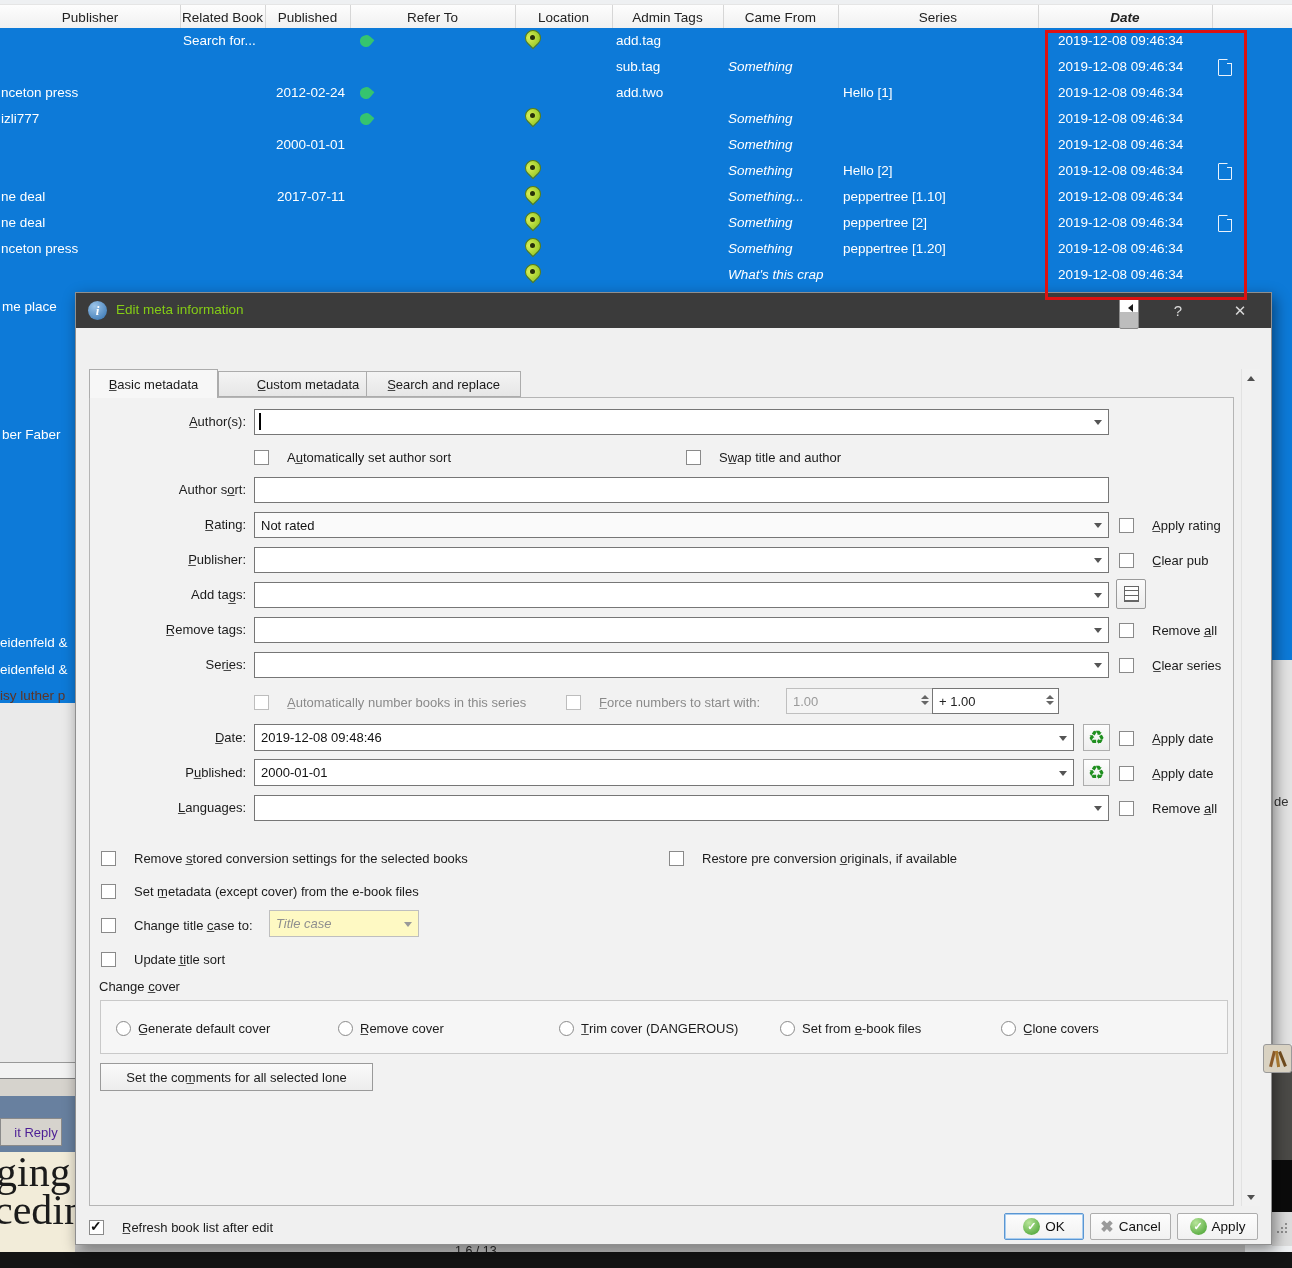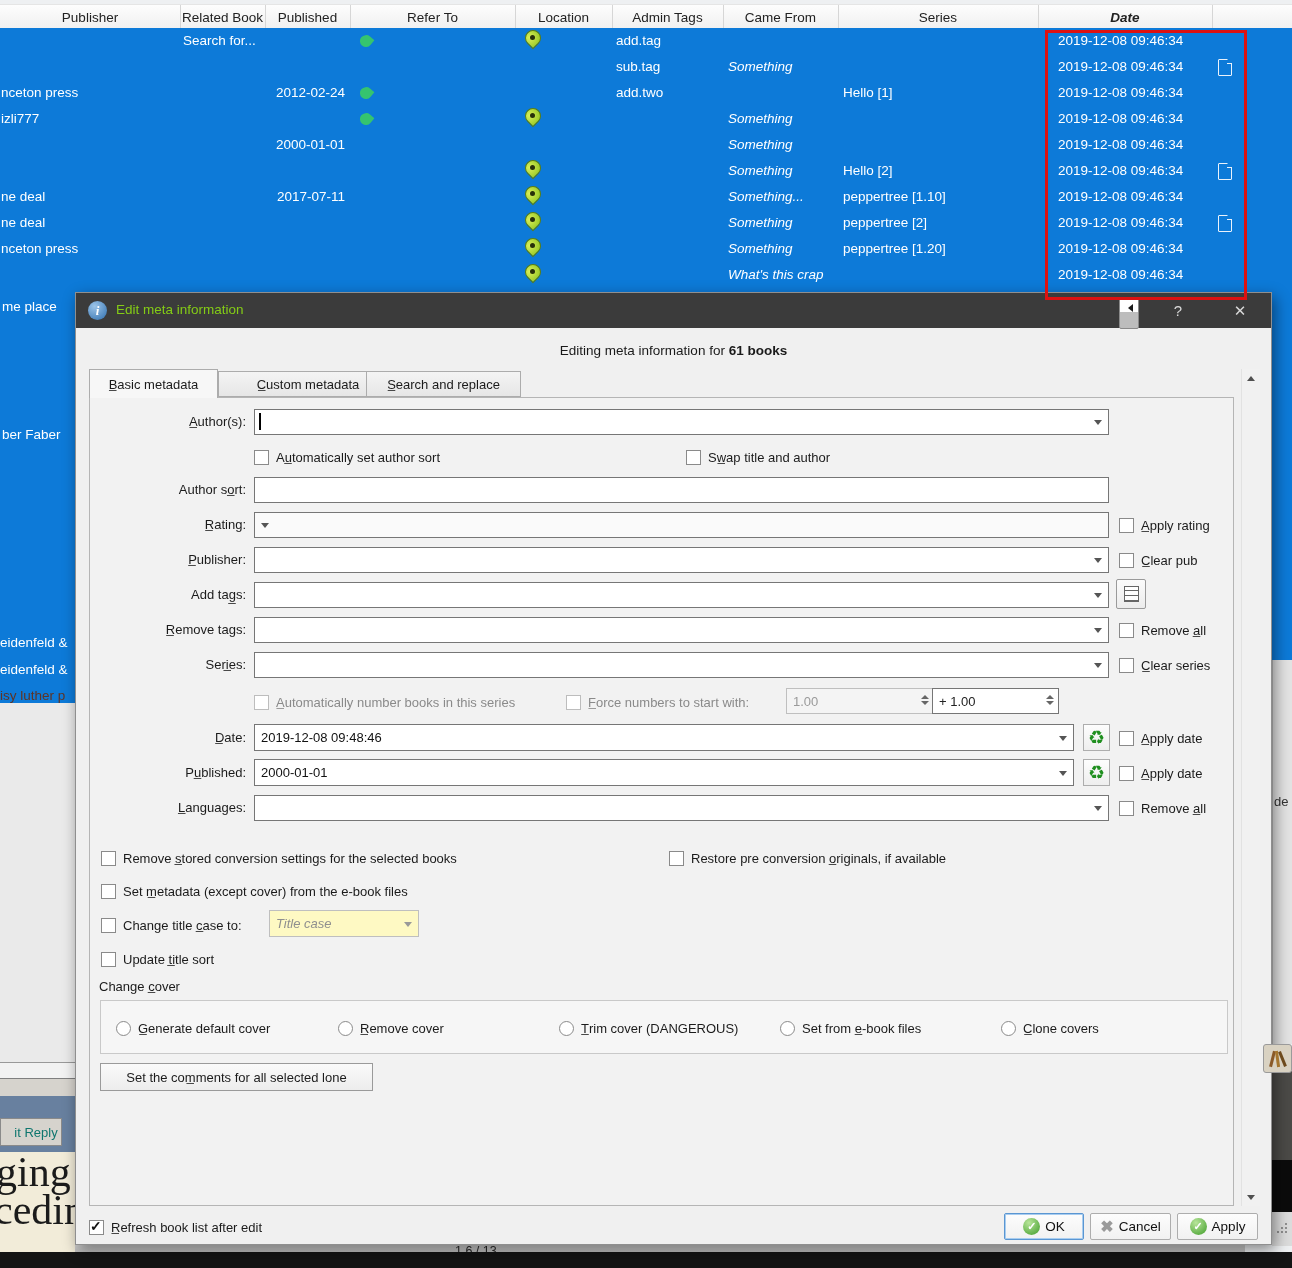--- a/index.html
+++ b/index.html
@@ -73,21 +73,21 @@
   .lineedit{position:absolute;background:#fff;border:1px solid #767676;box-sizing:border-box;}
   .spin{position:absolute;border:1px solid #767676;background:#fff;box-sizing:border-box;display:flex;align-items:center;}
   .spin.dis{background:#f4f4f4;border-color:#bfbfbf;}
   .spin .val{flex:1;padding-left:6px;font-size:13px;color:#222;}
   .spin.dis .val{color:#9a9a9a;}
   .spin .btns{width:16px;align-self:stretch;display:flex;flex-direction:column;align-items:center;justify-content:center;gap:2px;}
   .spin .btns i{width:0;height:0;border:4px solid transparent;}
   .spin .btns .up{border-bottom:4px solid #666;margin-top:-2px;}
   .spin .btns .dn{border-top:4px solid #666;}
 
-  .cb{position:absolute;display:flex;align-items:center;gap:7px;height:16px;font-size:13px;color:#1b1b1b;white-space:nowrap;}
+  .cb{position:absolute;display:flex;align-items:center;gap:18px;height:16px;font-size:13px;color:#1b1b1b;white-space:nowrap;}
   .cb .box{width:13px;height:13px;border:1px solid #8a8a8a;background:#fff;flex:0 0 auto;position:relative;}
   .cb .box.checked::after{content:"\2713";position:absolute;left:0px;top:-3px;font-size:14px;font-weight:bold;color:#111;}
   .radio{position:absolute;display:flex;align-items:center;gap:7px;height:16px;font-size:13px;color:#1b1b1b;white-space:nowrap;}
   .radio .dot{width:13px;height:13px;border:1px solid #8a8a8a;border-radius:50%;background:#fff;flex:0 0 auto;}
 
   .recyc{position:absolute;width:27px;height:27px;border:1px solid #adadad;background:linear-gradient(#fdfdfd,#eee);
     display:flex;align-items:center;justify-content:center;font-size:19px;color:#1f8f1f;box-sizing:border-box;}
   #tags-editor-btn{position:absolute;border:1px solid #9a9a9a;background:linear-gradient(#fbfbfb,#ececec);
     border-radius:2px;display:flex;align-items:center;justify-content:center;box-sizing:border-box;}
   #tags-editor-btn .pg{width:13px;height:14px;border:1px solid #666;
@@ -110,21 +110,21 @@
   #dlg-scroll .sarr{position:absolute;left:0;width:18px;height:17px;display:flex;align-items:center;justify-content:center;}
   #dlg-scroll .sarr i{width:0;height:0;border:4px solid transparent;}
   #dlg-scroll .up i{border-bottom:5px solid #505050;margin-top:-3px;}
   #dlg-scroll .dn i{border-top:5px solid #505050;margin-top:3px;}
 
   .cursor{position:absolute;width:2px;height:17px;background:#000;}
 
   
   .frag{position:absolute;}
   #reply-btn{position:absolute;left:0;top:1118px;width:62px;height:28px;background:#d6d3cd;border:1px solid #8a8a8a;
-    font-size:13px;color:#0f766e;display:flex;align-items:center;justify-content:center;box-sizing:border-box;padding-left:10px;}
+    font-size:13px;color:#4c1d95;display:flex;align-items:center;justify-content:center;box-sizing:border-box;padding-left:10px;}
   .serifline{position:absolute;font-family:"Liberation Serif",serif;color:#1b1b1b;font-size:42px;line-height:40px;white-space:nowrap;}
   #page-ind{position:absolute;left:455px;top:1244px;font-size:12.5px;color:#2a2a2a;z-index:6;}
   #grip{position:absolute;left:1276px;top:1222px;width:12px;height:12px;z-index:6;
     background:radial-gradient(circle 1.5px at 10px 2px,#909090 99%,transparent),
                radial-gradient(circle 1.5px at 6px 6px,#909090 99%,transparent),
                radial-gradient(circle 1.5px at 10px 6px,#909090 99%,transparent),
                radial-gradient(circle 1.5px at 2px 10px,#909090 99%,transparent),
                radial-gradient(circle 1.5px at 6px 10px,#909090 99%,transparent),
                radial-gradient(circle 1.5px at 10px 10px,#909090 99%,transparent);}
   #corner-icon{position:absolute;left:1263px;top:1044px;width:27px;height:27px;background:#d9d2c2;border:1px solid #9a9a9a;
@@ -257,23 +257,20 @@
 
   <div id="dialog">
     <div id="titlebar">
       <span class="info-ic">i</span>
       <span class="title">Edit meta information</span>
       <span class="tb-btn" style="left:1080px">?</span>
       <span class="tb-btn" style="left:1142px">✕</span>
     </div>
     <div id="slider-artifact"></div>
 
-    <div id="dlg-header">
-      <span>Editing meta information for </span><b>61 books</b>
-    </div>
 
     <div class="tab sel" style="left:13px;width:129px">B̲asic metadata</div>
     <div class="tab" style="left:142px;width:180px">C̲ustom metadata</div>
     <div class="tab" style="left:290px;width:155px">S̲earch and replace</div>
     <div id="tabpane"></div>
 
     <div id="dlg-scroll">
       <div class="sarr up" style="top:0">
           <i></i>
         </div>
@@ -296,20 +293,21 @@
     <div class="cb" style="left:610px;top:156px">
       <span class="box"></span>
       <span>Sw̲ap title and author</span>
     </div>
 
     <span class="flabel" style="top:189px">Author so̲rt:</span>
     <div class="lineedit" style="left:178px;top:184px;width:855px;height:26px"></div>
 
     <span class="flabel" style="top:224px">R̲ating:</span>
     <div class="combo" style="left:178px;top:219px;width:855px;height:26px;background:#fafafa">
+      <span class="val">Not rated</span>
       <span class="arr"></span>
     </div>
     <div class="cb" style="left:1043px;top:224px">
       <span class="box"></span>
       <span>A̲pply rating</span>
     </div>
 
     <span class="flabel" style="top:259px">P̲ublisher:</span>
     <div class="combo" style="left:178px;top:254px;width:855px;height:26px">
       <span class="val"></span>

